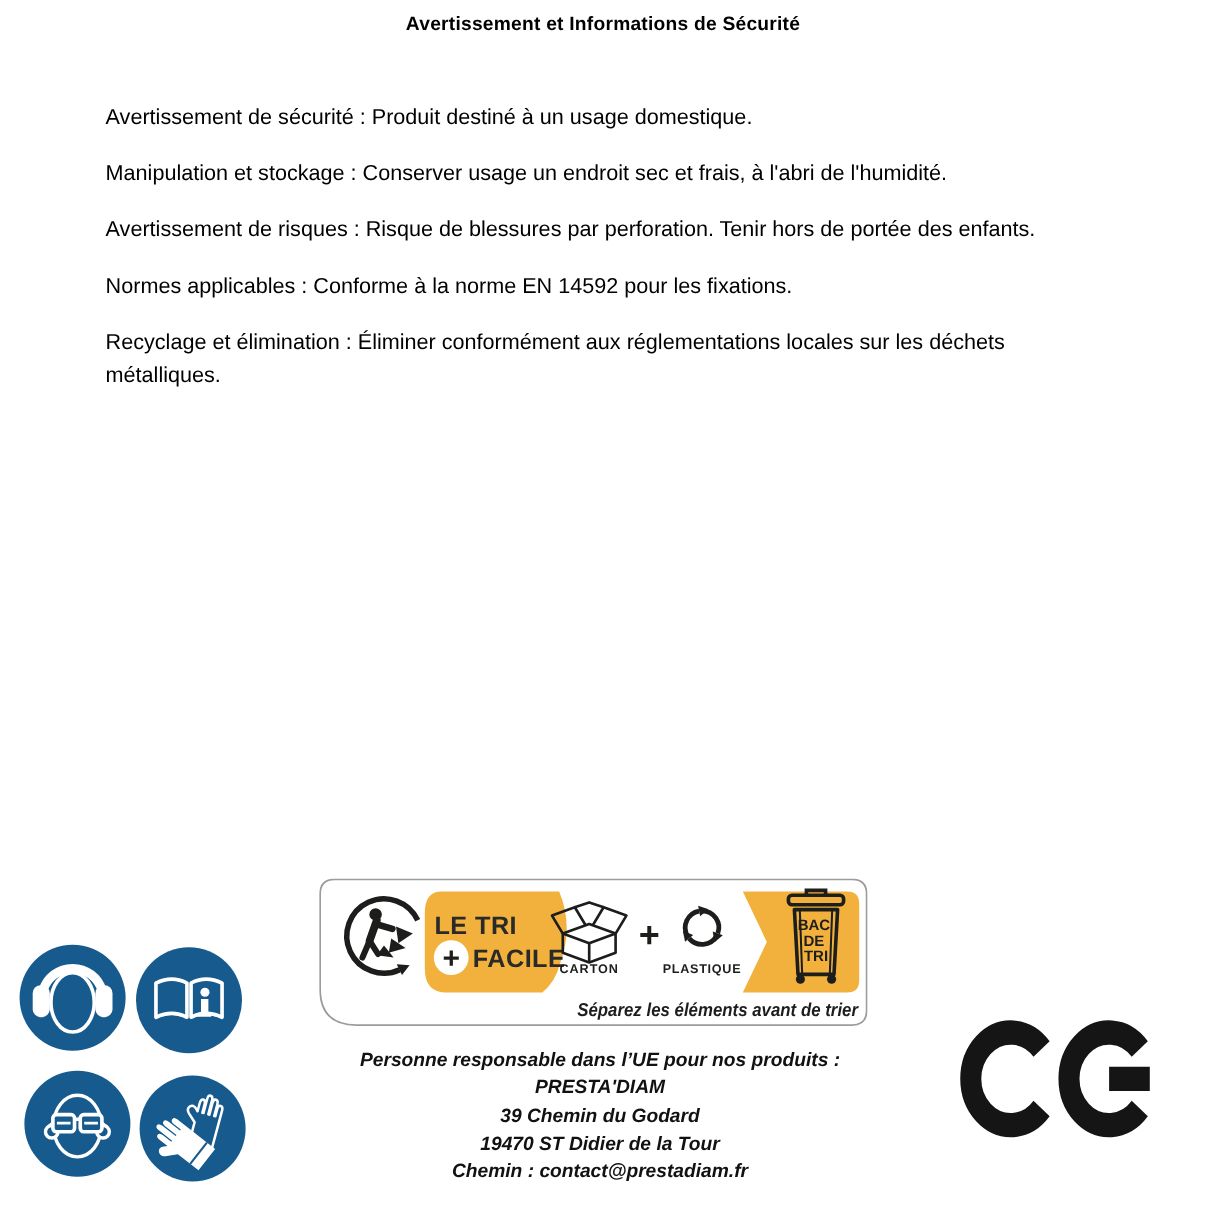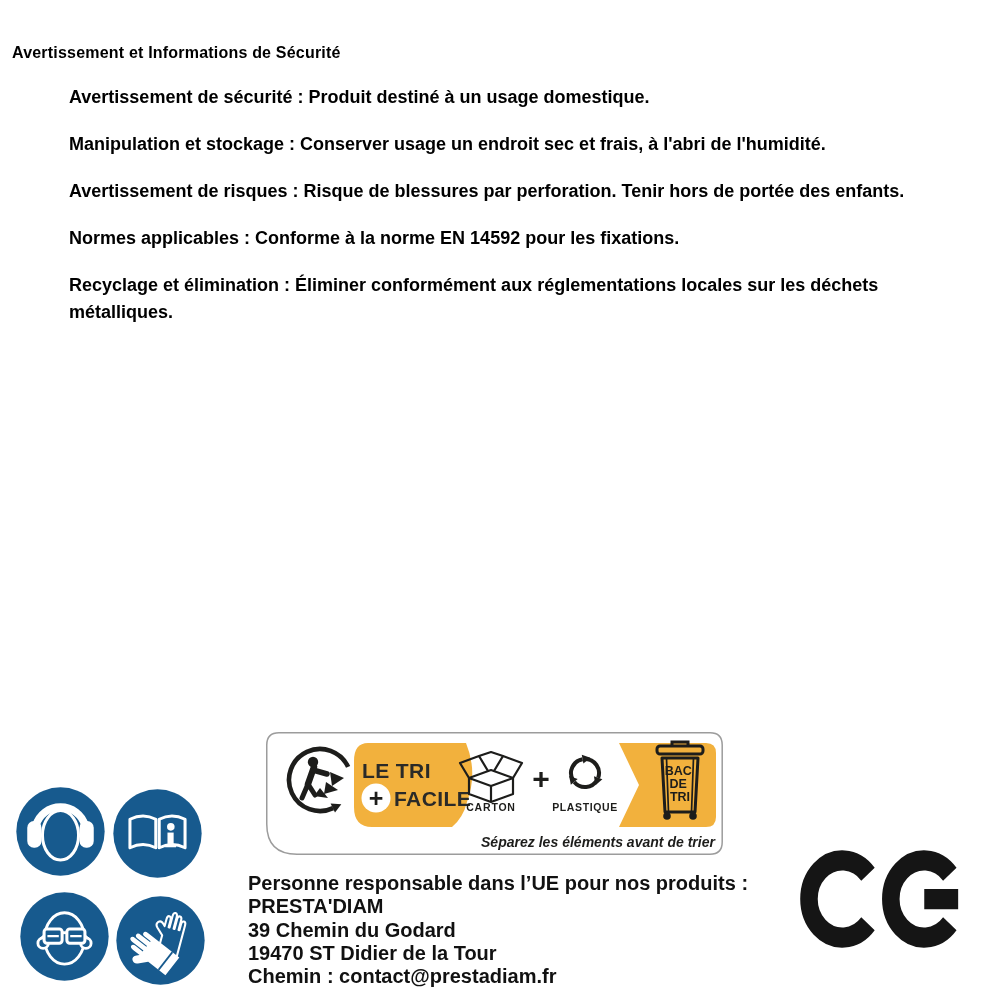--- a/index.html
+++ b/index.html
@@ -1,26 +1,26 @@
 <!DOCTYPE html>
 <html><head>
 <meta charset="utf-8">
 <style>
   html,body{margin:0;padding:0;background:#ffffff;}
   .page{position:relative;width:1005px;height:1005px;background:#fff;overflow:hidden;
         font-family:"Liberation Sans","DejaVu Sans",sans-serif;color:#000;}
-  .title{position:absolute;top:44px;left:0;right:0;text-align:left;
-         font-size:16px;font-weight:bold;letter-spacing:.2px;margin-left:12px;}
-  .paras{position:absolute;left:69px;top:84px;width:916px;font-size:18px;line-height:27px;font-weight:bold;}
+  .title{position:absolute;top:12px;left:0;right:0;text-align:center;
+         font-size:16px;font-weight:bold;letter-spacing:.2px;}
+  .paras{position:absolute;left:88px;top:84px;width:916px;font-size:18px;line-height:27px;}
   .para{margin:0 0 20px 0;white-space:pre-line;}
   .icon-svg{position:absolute;}
   .fr-label{position:absolute;left:267px;top:710px;font-size:14px;font-weight:bold;color:#1d1d1b;margin-top:28px;}
   .tri-svg{position:absolute;left:266px;top:732px;}
-  .resp{position:absolute;left:248px;top:872px;width:504px;
-        font-size:20px;font-weight:bold;line-height:23.3px;color:#111;}
+  .resp{position:absolute;left:248px;top:872px;width:504px;text-align:center;
+        font-size:16px;font-weight:bold;line-height:23.3px;color:#111;font-style:italic;}
   .ce-svg{position:absolute;left:799px;top:845px;}
 </style>
 </head>
 <body>
 
 <div class="page">
 
   <div class="title">Avertissement et Informations de Sécurité</div>
 
   <div class="paras">

